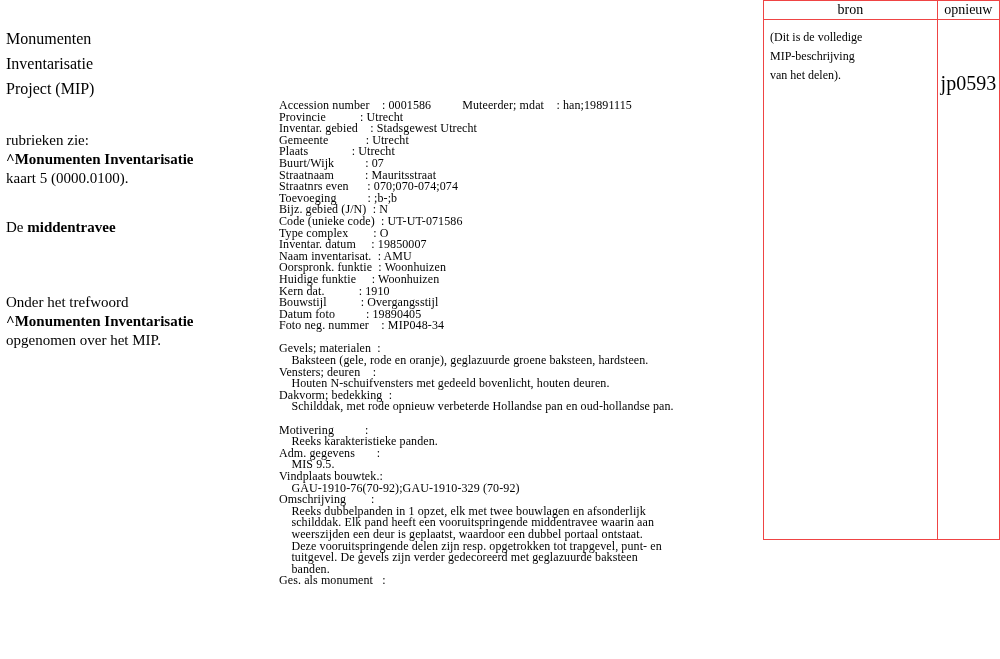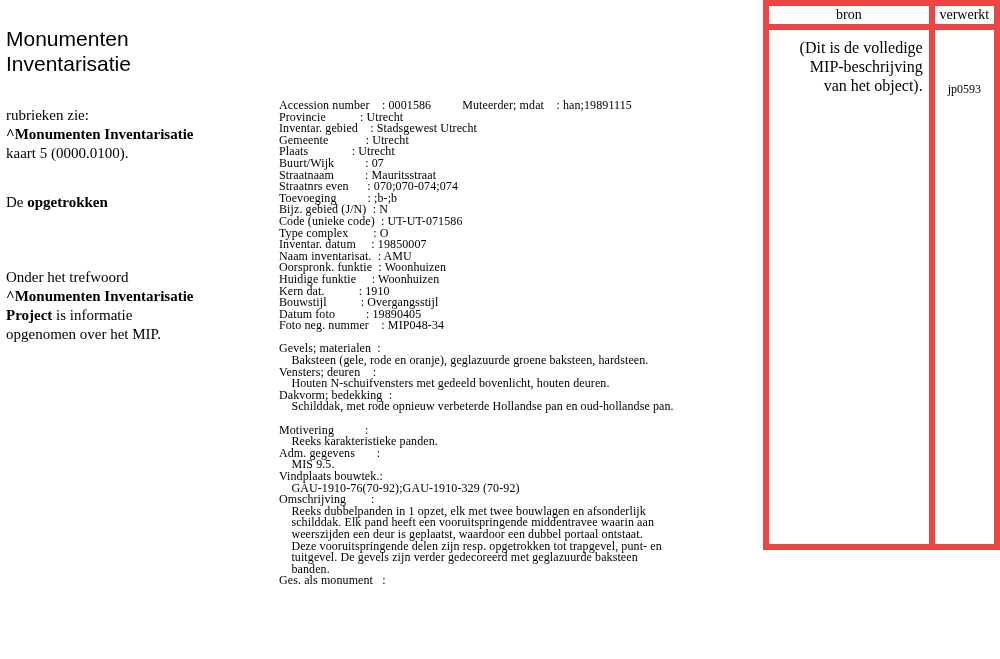--- a/index.html
+++ b/index.html
@@ -17,22 +17,22 @@
   }
 
   
   .left-col {
     position: absolute;
     left: 6px;
     top: 26px;
     width: 250px;
   }
   .doc-title {
-    font-family: Liberation Sans, sans-serif;
-    font-size: 21px;
+    font-family: Liberation Serif, serif;
+    font-size: 16px;
     line-height: 25px;
     margin: 0 0 0 0;
   }
   .para {
     font-family: "Liberation Serif", serif;
     font-size: 15px;
     line-height: 19px;
     margin: 0;
   }
   .para-block { margin-top: 30px; }
@@ -55,81 +55,78 @@
 
   
   .right-table {
     position: absolute;
     left: 763px;
     top: 0px;
     width: 237px;
     border-collapse: collapse;
   }
   .right-table td, .right-table th {
-    border: 6px solid #ef4444;
+    border: 1px solid #ef4444;
     padding: 0;
     vertical-align: top;
     font-weight: normal;
   }
   .rt-head {
     height: 18px;
     text-align: center;
     font-family: "Liberation Serif", serif;
     font-size: 14px;
     line-height: 18px;
   }
   .col-bron { width: 172px; }
   .col-verwerkt { width: 61px; }
   .rt-body {
     height: 520px;
   }
   .rt-body .cellpad {
     padding: 8px 6px 0 6px;
     font-family: "Liberation Serif", serif;
-    font-size: 16px;
+    font-size: 12px;
     line-height: 19px;
-    text-align: right;
   }
   .rt-verwerkt-val {
     padding: 52px 0 0 0;
     text-align: center;
     font-family: "Liberation Serif", serif;
-    font-size: 12px;
+    font-size: 20px;
   }
 
   
 </style>
 </head>
 <body>
 
 <div class="left-col">
 
   <div class="doc-title">
     <div>Monumenten</div>
     <div>Inventarisatie</div>
+    <div>Project (MIP)</div>
   </div>
 
   <div class="para para-block">
     <div>rubrieken zie:</div>
     <div class="bold">^Monumenten Inventarisatie</div>
     <div>kaart 5 (0000.0100).</div>
   </div>
 
   <div class="para para-block-2">
     <div>
-      <span>De </span><span class="bold">opgetrokken</span>
+      <span>De </span><span class="bold">middentravee</span>
     </div>
   </div>
 
   <div class="para para-block-3">
     <div>Onder het trefwoord</div>
     <div class="bold">^Monumenten Inventarisatie</div>
-    <div>
-      <span class="bold">Project</span><span> is informatie</span>
-    </div>
     <div>opgenomen over het MIP.</div>
   </div>
 
 </div>
 
 <pre class="record">Accession number    : 0001586          Muteerder; mdat    : han;19891115
 Provincie           : Utrecht
 Inventar. gebied    : Stadsgewest Utrecht
 Gemeente            : Utrecht
 Plaats              : Utrecht
@@ -168,28 +165,28 @@
     weerszijden een deur is geplaatst, waardoor een dubbel portaal ontstaat.
     Deze vooruitspringende delen zijn resp. opgetrokken tot trapgevel, punt- en
     tuitgevel. De gevels zijn verder gedecoreerd met geglazuurde baksteen
     banden.
 Ges. als monument   :</pre>
 
 <table class="right-table">
   <tbody>
       <tr>
     <th class="rt-head col-bron">bron</th>
-    <th class="rt-head col-verwerkt">verwerkt</th>
+    <th class="rt-head col-verwerkt">opnieuw</th>
   </tr>
   <tr class="rt-body">
     <td class="col-bron">
       <div class="cellpad">
         <div>(Dit is de volledige</div>
         <div>MIP-beschrijving</div>
-        <div>van het object).</div>
+        <div>van het delen).</div>
       </div>
     </td>
     <td class="col-verwerkt">
       <div class="rt-verwerkt-val">jp0593</div>
     </td>
   </tr>
 </tbody>
   </table>
 
 </body></html>

